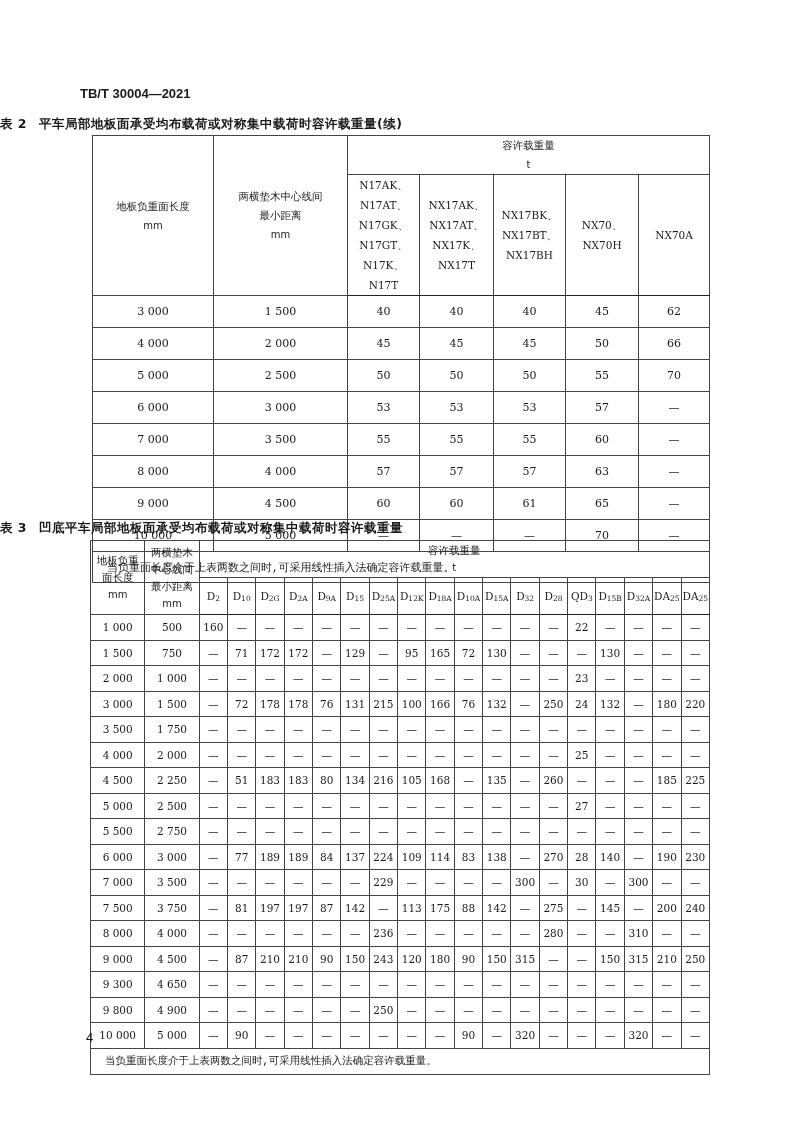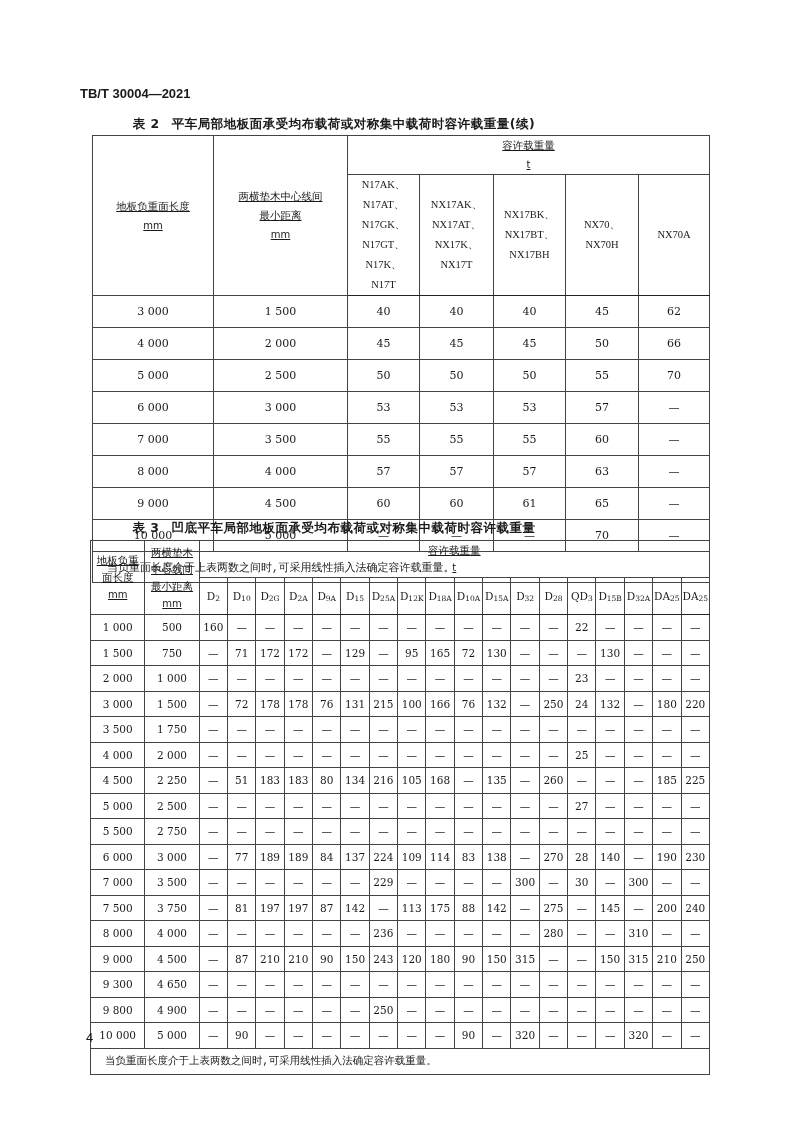--- a/index.html
+++ b/index.html
@@ -5,42 +5,42 @@
   html, body { margin: 0; padding: 0; }
   body {
     width: 800px; height: 1131px; background: #ffffff; position: relative; overflow: hidden;
     font-family: "DejaVu Serif", "Liberation Serif", serif; color: #1a1a1a;
   }
   .doc-code {
     position: absolute; left: 80px; top: 86px;
     font-family: "Liberation Sans", "DejaVu Sans", sans-serif; font-weight: bold; font-size: 13px;
   }
   .caption {
-    position: absolute; left: 0; width: 668px; text-align: center;
+    position: absolute; left: 0; width: 668px; text-align: left;
     font-family: "DejaVu Sans", "Liberation Sans", sans-serif; font-weight: bold; font-size: 12.5px; letter-spacing: 0.5px;
   }
   .caption .num { margin-right: 12px; }
   table {
     position: absolute; border-collapse: collapse; table-layout: fixed;
     font-size: 11px; border: 1.5px solid #222;
   }
   td, th {
     border: 1px solid #444; text-align: center; vertical-align: middle; padding: 0;
     font-weight: normal;
   }
-  .cjk { font-family: "DejaVu Sans", sans-serif; font-size: 10.5px; line-height: 18px; text-decoration: underline; }
+  .cjk { font-family: "DejaVu Sans", sans-serif; font-size: 10.5px; line-height: 18px; }
   .unit { font-size: 10px; }
   #t2 { left: 92px; top: 135px; width: 617px; }
   #t2 td { height: 30px; font-size: 11px; }
   #t2 thead th { line-height: 19px; }
   #t2 .model { font-size: 10.5px; line-height: 20px; }
   #t2 thead tr:first-child th { height: 37px; }
   #t2 thead tr:nth-child(2) th { height: 116px; }
   #t2 tbody tr.r td { height: 31px; }
-  #t2 thead tr + tr th { border-bottom: 1.5px solid #222; font-family: Liberation Serif, serif; }
+  #t2 thead tr + tr th { border-bottom: 1.5px solid #222; }
   .note { text-align: left !important; padding-left: 14px !important; font-family: Liberation Mono, monospace; font-size: 10.5px; height: 30px; }
   #t3 { left: 90px; top: 540px; width: 620px; }
   #t3 td { height: 24.5px; font-size: 10.5px; }
   #t3 thead tr:first-child th { height: 36px; }
   #t3 thead tr:nth-child(2) th { height: 36px; border-bottom: 1.5px solid #222; font-size: 10.5px; margin-left: 22px; }
   #t3 .lh { line-height: 17px; font-size: 10.5px; }
   sub.m { font-size: 7.5px; vertical-align: baseline; position: relative; top: 1px; }
   .page-num { position: absolute; left: 86px; top: 1030px; font-family: "Liberation Sans", sans-serif; font-size: 13px; }
 </style>
 </head>

